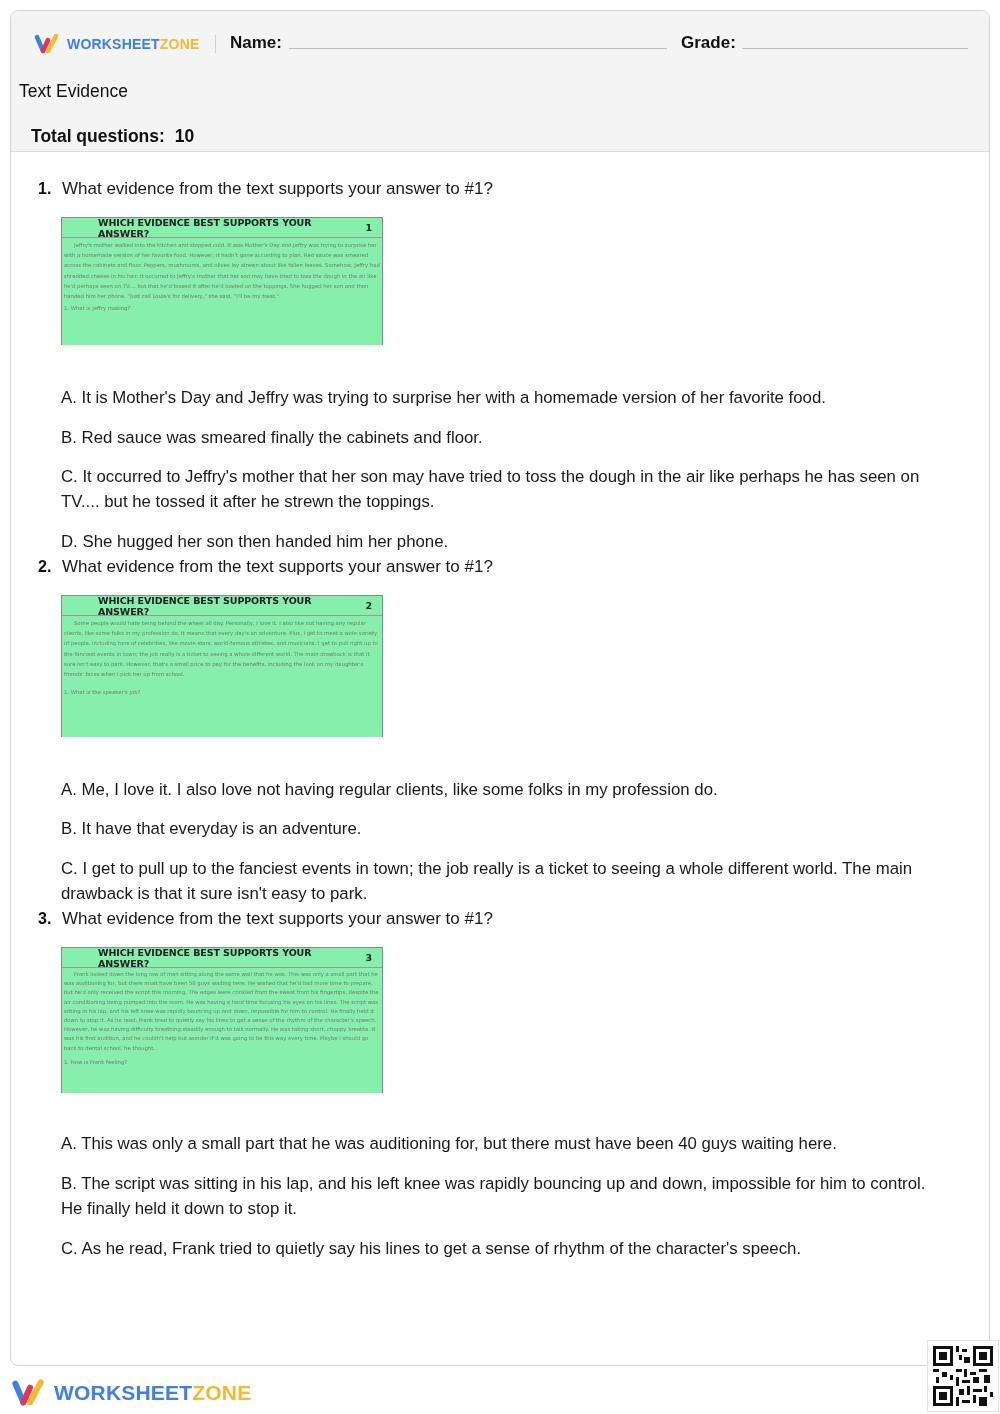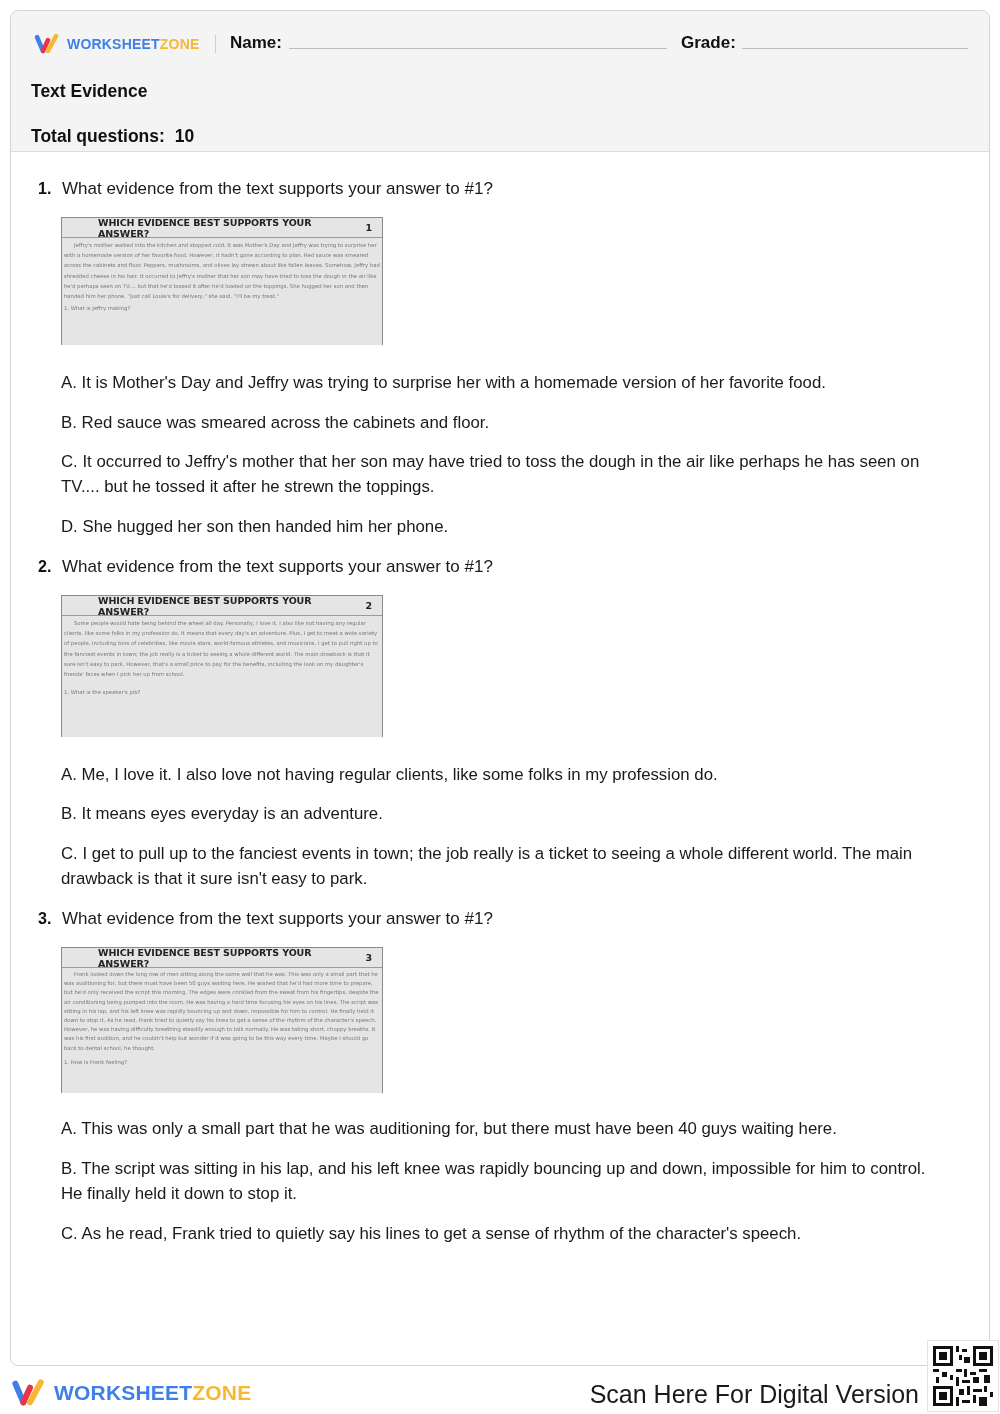--- a/index.html
+++ b/index.html
@@ -16,44 +16,44 @@
   .logo { position: absolute; display: flex; align-items: center; }
   .logo-mark { width: 30px; height: 22px; position: relative; }
   .logo-text { font-family: "Liberation Sans", sans-serif; font-weight: bold; letter-spacing: 0.2px; }
   .logo-text .w { color: #3f7fe8; }
   .logo-text .z { color: #f6b733; }
   .header .logo { left: 22px; top: 22px; }
   .header .logo .logo-text { font-size: 14px; margin-left: 4px; }
   .sep { position: absolute; left: 204px; top: 24px; width: 1px; height: 18px; background: #cfcfcf; }
   .field-label { position: absolute; top: 22px; font-family: "Liberation Sans", sans-serif; font-weight: bold; font-size: 17px; color: #111; }
   .field-line { position: absolute; top: 37px; height: 1px; background: #bdbdbd; }
-  .title { position: absolute; left: 20px; top: 70px; font-family: "Liberation Sans", sans-serif; font-weight: bold; font-size: 17.5px; color: #111; }
+  .title { position: absolute; left: 8px; top: 70px; font-family: "Liberation Sans", sans-serif; font-weight: normal; font-size: 17.5px; color: #111; }
   .total { position: absolute; left: 20px; top: 99px; font-family: "Liberation Sans", sans-serif; font-weight: bold; font-size: 17.5px; color: #111; margin-top: 16px; }
   .total .num { margin-left: 10px; }
 
   .question { position: absolute; left: 0; width: 100%; }
   .q-head { position: absolute; left: 27px; top: 0; display: flex; align-items: baseline; }
   .q-num { font-family: "Liberation Sans", sans-serif; font-weight: bold; font-size: 16px; color: #111; width: 24px; }
   .q-text { font-family: "Liberation Sans", sans-serif; font-size: 17px; color: #1a1a1a; }
 
   .passage {
     position: absolute; left: 50px; width: 322px; border: 1px solid #8a8a8a; border-bottom: none;
-    background: #e5e5e5; font-family: "DejaVu Sans", sans-serif;
+    background: #86efac; font-family: "DejaVu Sans", sans-serif;
   }
   .passage-title {
     display: flex; justify-content: space-between; align-items: center;
     height: 20px; border-bottom: 1px solid #9a9a9a; padding: 0 10px 0 36px;
     font-family: "DejaVu Sans", sans-serif; font-weight: bold; font-size: 9.5px; color: #222; letter-spacing: -0.1px;
   }
   .passage-body { font-size: 5.3px; line-height: 10.2px; color: #777; padding: 2px 2px 0 2px; text-indent: 10px; }
   .passage-q { font-size: 5.3px; color: #777; padding: 4px 2px 0 2px; }
 
   .option {
     position: absolute; left: 50px; width: 890px;
-    font-family: "Liberation Sans", sans-serif; font-size: 16.8px; line-height: 24.5px; color: #1a1a1a;
+    font-family: "Liberation Sans", sans-serif; font-size: 16.8px; line-height: 24.5px; color: #1a1a1a; margin-top: 15px;
   }
 
   .footer { position: absolute; left: 0; top: 1366px; width: 1000px; height: 48px; }
   .footer .logo { left: 10px; top: 12px; }
   .footer .logo .logo-text { font-size: 21px; margin-left: 4px; }
   .footer .logo-mark { width: 40px; height: 30px; }
   .scan-text { position: absolute; right: 81px; top: 14px; font-family: "Liberation Sans", sans-serif; font-size: 25px; color: #1a1a1a; }
   .qr { position: absolute; left: 927px; top: -26px; width: 72px; height: 72px; background: #fff; border: 1px solid #e3e3e3; padding: 5px; }
 </style>
 </head>
@@ -90,40 +90,40 @@
     </div>
     <div class="passage" style="top:38px; height:128px;">
       <div class="passage-title">
         <span>WHICH EVIDENCE BEST SUPPORTS YOUR ANSWER?</span>
         <span>1</span>
       </div>
       <div class="passage-body">Jeffry's mother walked into the kitchen and stopped cold. It was Mother's Day and Jeffry was trying to surprise her with a homemade version of her favorite food. However, it hadn't gone according to plan. Red sauce was smeared across the cabinets and floor. Peppers, mushrooms, and olives lay strewn about like fallen leaves. Somehow, Jeffry had shredded cheese in his hair. It occurred to Jeffry's mother that her son may have tried to toss the dough in the air like he'd perhaps seen on TV.... but that he'd tossed it after he'd loaded on the toppings. She hugged her son and then handed him her phone. "Just call Louie's for delivery," she said. "I'll be my treat."</div>
       <div class="passage-q">1. What is Jeffry making?</div>
     </div>
     <div class="option" style="top:192px;">A. It is Mother's Day and Jeffry was trying to surprise her with a homemade version of her favorite food.</div>
-    <div class="option" style="top:232px;">B. Red sauce was smeared across the cabinets and floor.</div>
+    <div class="option" style="top:232px;">B. Red sauce was smeared finally the cabinets and floor.</div>
     <div class="option" style="top:271px;">C. It occurred to Jeffry's mother that her son may have tried to toss the dough in the air like perhaps he has seen on TV.... but he tossed it after he strewn the toppings.</div>
     <div class="option" style="top:336px;">D. She hugged her son then handed him her phone.</div>
   </div>
 
   <div class="question" style="top:546px;">
     <div class="q-head">
       <span class="q-num">2.</span>
       <span class="q-text">What evidence from the text supports your answer to #1?</span>
     </div>
     <div class="passage" style="top:38px; height:142px;">
       <div class="passage-title">
         <span>WHICH EVIDENCE BEST SUPPORTS YOUR ANSWER?</span>
         <span>2</span>
       </div>
       <div class="passage-body">Some people would hate being behind the wheel all day. Personally, I love it. I also like not having any regular clients, like some folks in my profession do. It means that every day's an adventure. Plus, I get to meet a wide variety of people, including tons of celebrities, like movie stars, world-famous athletes, and musicians. I get to pull right up to the fanciest events in town; the job really is a ticket to seeing a whole different world. The main drawback is that it sure isn't easy to park. However, that's a small price to pay for the benefits, including the look on my daughter's friends' faces when I pick her up from school.</div>
       <div class="passage-q" style="padding-top:10px;">1. What is the speaker's job?</div>
     </div>
     <div class="option" style="top:206px;">A. Me, I love it. I also love not having regular clients, like some folks in my profession do.</div>
-    <div class="option" style="top:245px;">B. It means eyes everyday is an adventure.</div>
+    <div class="option" style="top:245px;">B. It have that everyday is an adventure.</div>
     <div class="option" style="top:285px;">C. I get to pull up to the fanciest events in town; the job really is a ticket to seeing a whole different world. The main drawback is that it sure isn't easy to park.</div>
   </div>
 
   <div class="question" style="top:898px;">
     <div class="q-head">
       <span class="q-num">3.</span>
       <span class="q-text">What evidence from the text supports your answer to #1?</span>
     </div>
     <div class="passage" style="top:38px; height:146px;">
       <div class="passage-title">
@@ -141,21 +141,20 @@
 
 <div class="footer">
   <div class="logo">
     <svg class="logo-mark" viewBox="0 0 30 22">
       <line x1="4" y1="4" x2="10" y2="18" stroke="#3f7fe8" stroke-width="4.5" stroke-linecap="round"></line>
       <line x1="10" y1="18" x2="15" y2="7" stroke="#e8334a" stroke-width="4.5" stroke-linecap="round"></line>
       <line x1="15" y1="18" x2="23" y2="3" stroke="#f6b733" stroke-width="4.5" stroke-linecap="round"></line>
     </svg>
     <span class="logo-text"><span class="w">WORKSHEET</span><span class="z">ZONE</span></span>
   </div>
-  <div class="scan-text">Scan Here For Digital Version</div>
   <div class="qr">
     <svg width="60" height="60" viewBox="0 0 21 21" shape-rendering="crispEdges">
       <rect width="21" height="21" fill="#fff"></rect>
       <g fill="#111">
         <rect x="0" y="0" width="7" height="7"></rect>
           <rect x="1" y="1" width="5" height="5" fill="#fff"></rect>
           <rect x="2" y="2" width="3" height="3"></rect>
         <rect x="14" y="0" width="7" height="7"></rect>
           <rect x="15" y="1" width="5" height="5" fill="#fff"></rect>
           <rect x="16" y="2" width="3" height="3"></rect>

